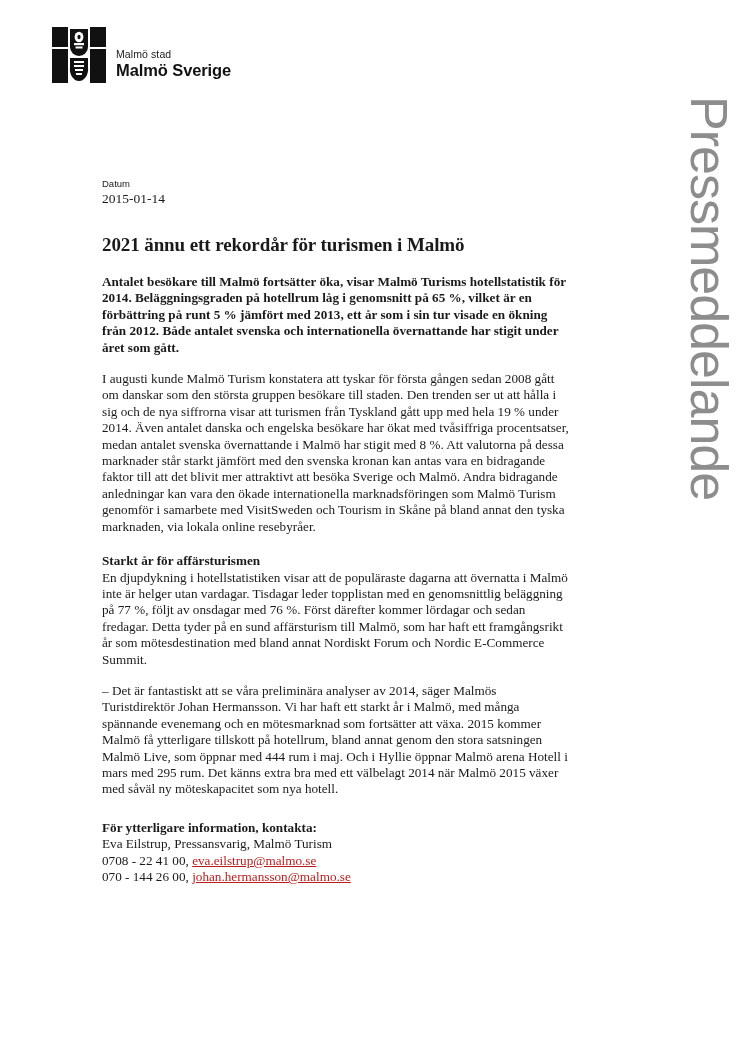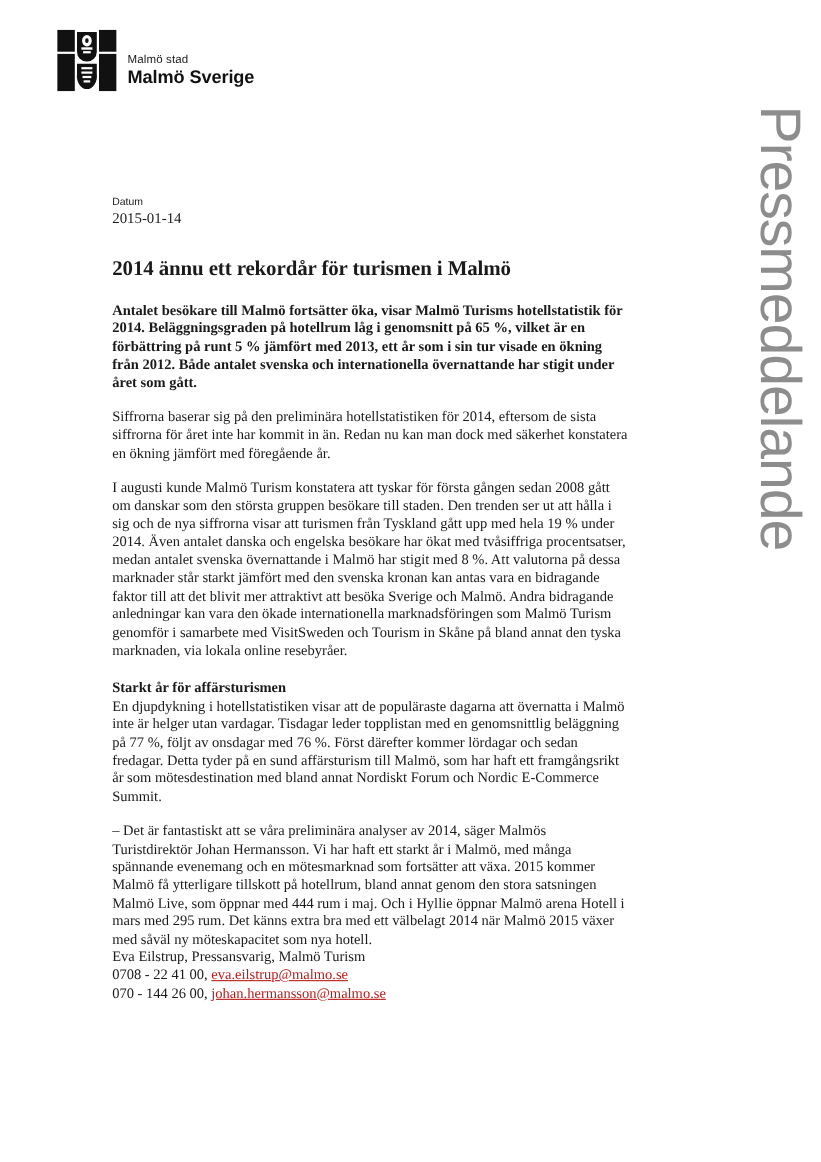--- a/index.html
+++ b/index.html
@@ -181,31 +181,31 @@
     </div>
   </div>
 
   <div class="side-word">Pressmeddelande</div>
 
   <div class="content">
 
     <div class="date-label">Datum</div>
     <div class="date-value">2015-01-14</div>
 
-    <h1 class="title">2014 ännu ett rekordår för turismen i Malmö</h1>
+    <h1 class="title">2021 ännu ett rekordår för turismen i Malmö</h1>
 
     <p class="lead">Antalet besökare till Malmö fortsätter öka, visar Malmö Turisms hotellstatistik för 2014. Beläggningsgraden på hotellrum låg i genomsnitt på 65 %, vilket är en förbättring på runt 5 % jämfört med 2013, ett år som i sin tur visade en ökning från 2012. Både antalet svenska och internationella övernattande har stigit under året som gått.</p>
 
-    <p class="body">Siffrorna baserar sig på den preliminära hotellstatistiken för 2014, eftersom de sista siffrorna för året inte har kommit in än. Redan nu kan man dock med säkerhet konstatera en ökning jämfört med föregående år.</p>
 
     <p class="body">I augusti kunde Malmö Turism konstatera att tyskar för första gången sedan 2008 gått om danskar som den största gruppen besökare till staden. Den trenden ser ut att hålla i sig och de nya siffrorna visar att turismen från Tyskland gått upp med hela 19 % under 2014. Även antalet danska och engelska besökare har ökat med tvåsiffriga procentsatser, medan antalet svenska övernattande i Malmö har stigit med 8 %. Att valutorna på dessa marknader står starkt jämfört med den svenska kronan kan antas vara en bidragande faktor till att det blivit mer attraktivt att besöka Sverige och Malmö. Andra bidragande anledningar kan vara den ökade internationella marknadsföringen som Malmö Turism genomför i samarbete med VisitSweden och Tourism in Skåne på bland annat den tyska marknaden, via lokala online resebyråer.</p>
 
     <h2 class="subhead">Starkt år för affärsturismen</h2>
     <p class="body">En djupdykning i hotellstatistiken visar att de populäraste dagarna att övernatta i Malmö inte är helger utan vardagar. Tisdagar leder topplistan med en genomsnittlig beläggning på 77 %, följt av onsdagar med 76 %. Först därefter kommer lördagar och sedan fredagar. Detta tyder på en sund affärsturism till Malmö, som har haft ett framgångsrikt år som mötesdestination med bland annat Nordiskt Forum och Nordic E-Commerce Summit.</p>
 
     <p class="body">– Det är fantastiskt att se våra preliminära analyser av 2014, säger Malmös Turistdirektör Johan Hermansson. Vi har haft ett starkt år i Malmö, med många spännande evenemang och en mötesmarknad som fortsätter att växa. 2015 kommer Malmö få ytterligare tillskott på hotellrum, bland annat genom den stora satsningen Malmö Live, som öppnar med 444 rum i maj. Och i Hyllie öppnar Malmö arena Hotell i mars med 295 rum. Det känns extra bra med ett välbelagt 2014 när Malmö 2015 växer med såväl ny möteskapacitet som nya hotell.</p>
 
+    <p class="contact-head">För ytterligare information, kontakta:</p>
     <p class="contact-line">Eva Eilstrup, Pressansvarig, Malmö Turism</p>
     <p class="contact-line"><span>0708 - 22 41 00, </span><a class="maillink" href="#">eva.eilstrup@malmo.se</a></p>
     <p class="contact-line"><span>070 - 144 26 00, </span><a class="maillink" href="#">johan.hermansson@malmo.se</a></p>
 
   </div>
 </div>
 
 </body></html>

